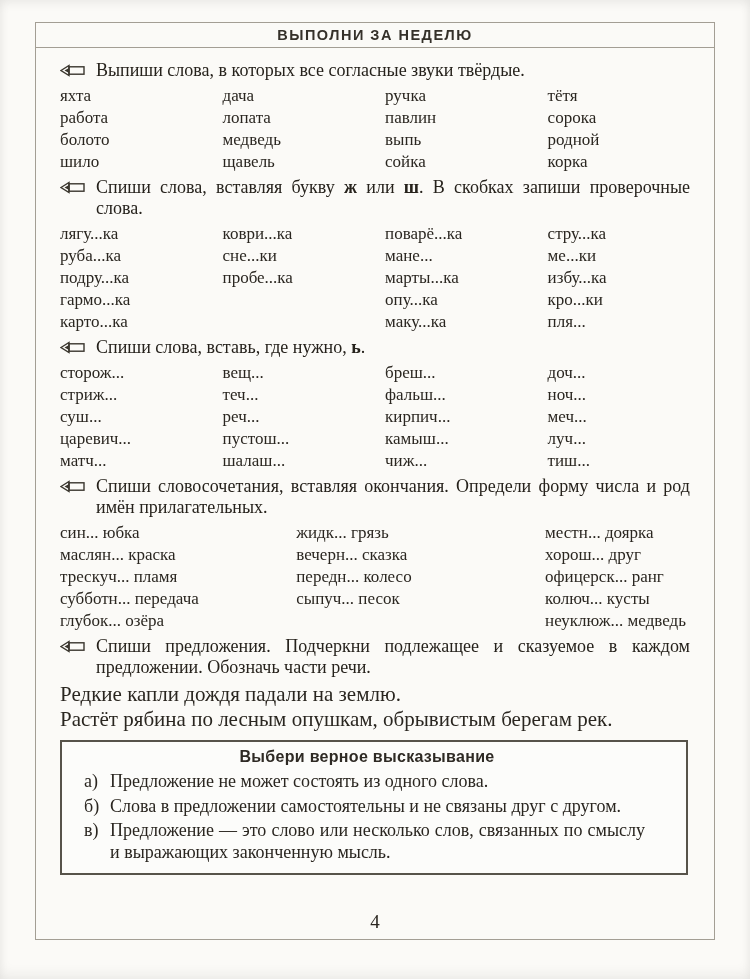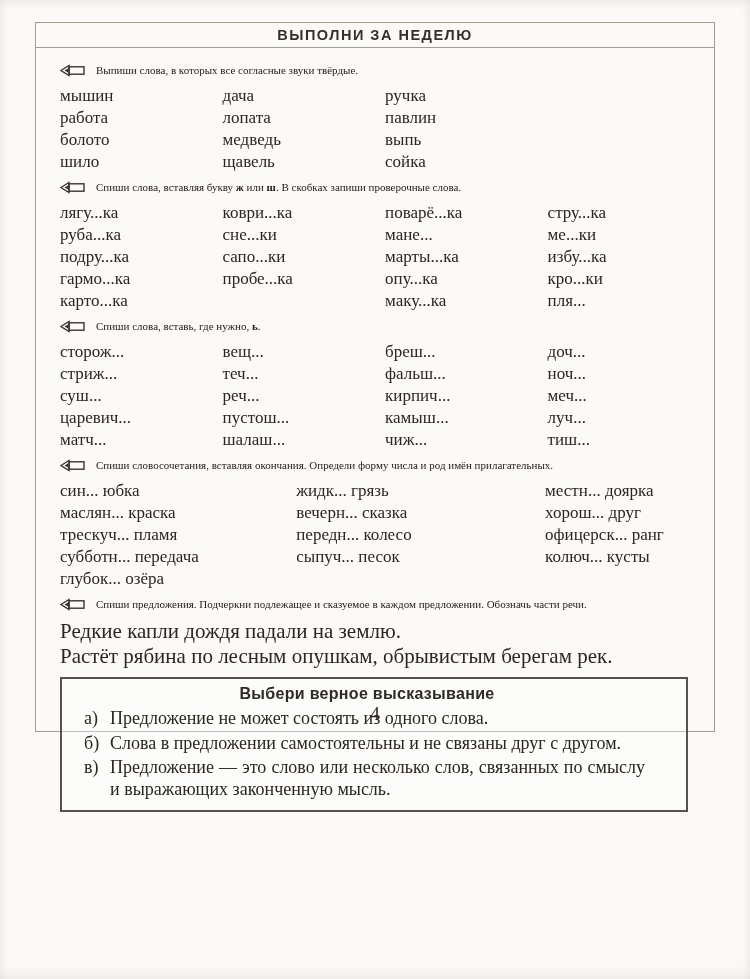--- a/index.html
+++ b/index.html
@@ -9,36 +9,36 @@
     font-family:"Liberation Serif", serif;
     color:#2a2620;
   }
   .page {
     position:relative; width:750px; height:979px;
     background:#fbfaf7;
     box-shadow: inset 0 4px 10px rgba(0,0,0,0.06), inset 0 -6px 12px rgba(0,0,0,0.05);
     overflow:hidden;
   }
   .frame {
-    position:absolute; left:35px; top:22px; width:680px; height:710px;
+    position:absolute; left:35px; top:22px; width:680px; height:918px;
     border:1px solid #a39e94;
     background:transparent;
   }
   .frame-header {
     height:25px; border-bottom:1px solid #a39e94;
     display:flex; align-items:center; justify-content:center;
     font-family:"Liberation Sans", sans-serif; font-weight:bold;
     font-size:14.5px; letter-spacing:1.5px; color:#35312a;
   }
   .content { padding:8px 24px 0 24px; }
 
   .instr {
     position:relative; padding-left:36px;
     margin:4px 0 4px 0;
-    font-size:11px; line-height:21px; text-align:justify;
+    font-size:18px; line-height:21px; text-align:justify;
     color:#26221c;
   }
   .pen {
     position:absolute; left:0; top:4px; width:26px; height:13px;
   }
   .grid { display:grid; margin:2px 0 4px 0; }
   .cols4 { grid-template-columns: 25.8% 25.8% 25.8% 22.6%; }
   .cols3 { grid-template-columns: 37.5% 39.5% 23%; }
   .word { font-size:17px; line-height:22px; white-space:nowrap; }
   .sentence { font-size:21px; line-height:25px; }
@@ -79,36 +79,42 @@
       <p class="instr">
         <svg class="pen" viewBox="0 0 26 13">
           <path d="M1 6.5 L9 1.5 L9 11.5 Z" fill="none" stroke="#3a362e" stroke-width="1.4"></path>
           <path d="M4.5 6.5 L9 4 L9 9 Z" fill="#3a362e"></path>
           <rect x="9" y="2.8" width="15" height="7.4" fill="none" stroke="#3a362e" stroke-width="1.4"></rect>
         </svg>
         <span>Выпиши слова, в которых все согласные звуки твёрдые.</span>
       </p>
       <div class="grid cols4">
         <div class="col">
-          <div class="word">мышин</div>
+          <div class="word">яхта</div>
           <div class="word">работа</div>
           <div class="word">болото</div>
           <div class="word">шило</div>
         </div>
         <div class="col">
           <div class="word">дача</div>
           <div class="word">лопата</div>
           <div class="word">медведь</div>
           <div class="word">щавель</div>
         </div>
         <div class="col">
           <div class="word">ручка</div>
           <div class="word">павлин</div>
           <div class="word">выпь</div>
           <div class="word">сойка</div>
+        </div>
+        <div class="col">
+          <div class="word">тётя</div>
+          <div class="word">сорока</div>
+          <div class="word">родной</div>
+          <div class="word">корка</div>
         </div>
       </div>
 
       <p class="instr">
         <svg class="pen" viewBox="0 0 26 13">
           <path d="M1 6.5 L9 1.5 L9 11.5 Z" fill="none" stroke="#3a362e" stroke-width="1.4"></path>
           <path d="M4.5 6.5 L9 4 L9 9 Z" fill="#3a362e"></path>
           <rect x="9" y="2.8" width="15" height="7.4" fill="none" stroke="#3a362e" stroke-width="1.4"></rect>
         </svg>
         <span>Спиши слова, вставляя букву </span><b>ж</b><span> или </span><b>ш</b><span>. В скобках запиши проверочные слова.</span>
@@ -117,21 +123,20 @@
         <div class="col">
           <div class="word">лягу...ка</div>
           <div class="word">руба...ка</div>
           <div class="word">подру...ка</div>
           <div class="word">гармо...ка</div>
           <div class="word">карто...ка</div>
         </div>
         <div class="col">
           <div class="word">коври...ка</div>
           <div class="word">сне...ки</div>
-          <div class="word">сапо...ки</div>
           <div class="word">пробе...ка</div>
         </div>
         <div class="col">
           <div class="word">поварё...ка</div>
           <div class="word">мане...</div>
           <div class="word">марты...ка</div>
           <div class="word">опу...ка</div>
           <div class="word">маку...ка</div>
         </div>
         <div class="col">
@@ -202,20 +207,21 @@
           <div class="word">жидк... грязь</div>
           <div class="word">вечерн... сказка</div>
           <div class="word">передн... колесо</div>
           <div class="word">сыпуч... песок</div>
         </div>
         <div class="col">
           <div class="word">местн... доярка</div>
           <div class="word">хорош... друг</div>
           <div class="word">офицерск... ранг</div>
           <div class="word">колюч... кусты</div>
+          <div class="word">неуклюж... медведь</div>
         </div>
       </div>
 
       <p class="instr">
         <svg class="pen" viewBox="0 0 26 13">
           <path d="M1 6.5 L9 1.5 L9 11.5 Z" fill="none" stroke="#3a362e" stroke-width="1.4"></path>
           <path d="M4.5 6.5 L9 4 L9 9 Z" fill="#3a362e"></path>
           <rect x="9" y="2.8" width="15" height="7.4" fill="none" stroke="#3a362e" stroke-width="1.4"></rect>
         </svg>
         <span>Спиши предложения. Подчеркни подлежащее и сказуемое в каждом предложении. Обозначь части речи.</span>

